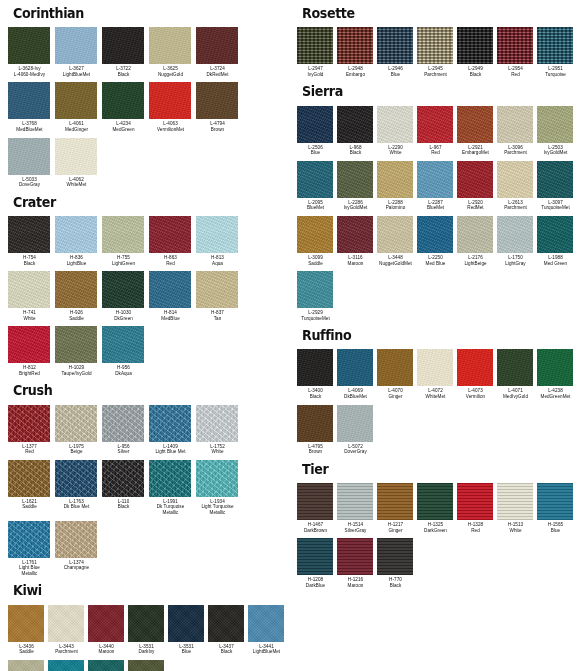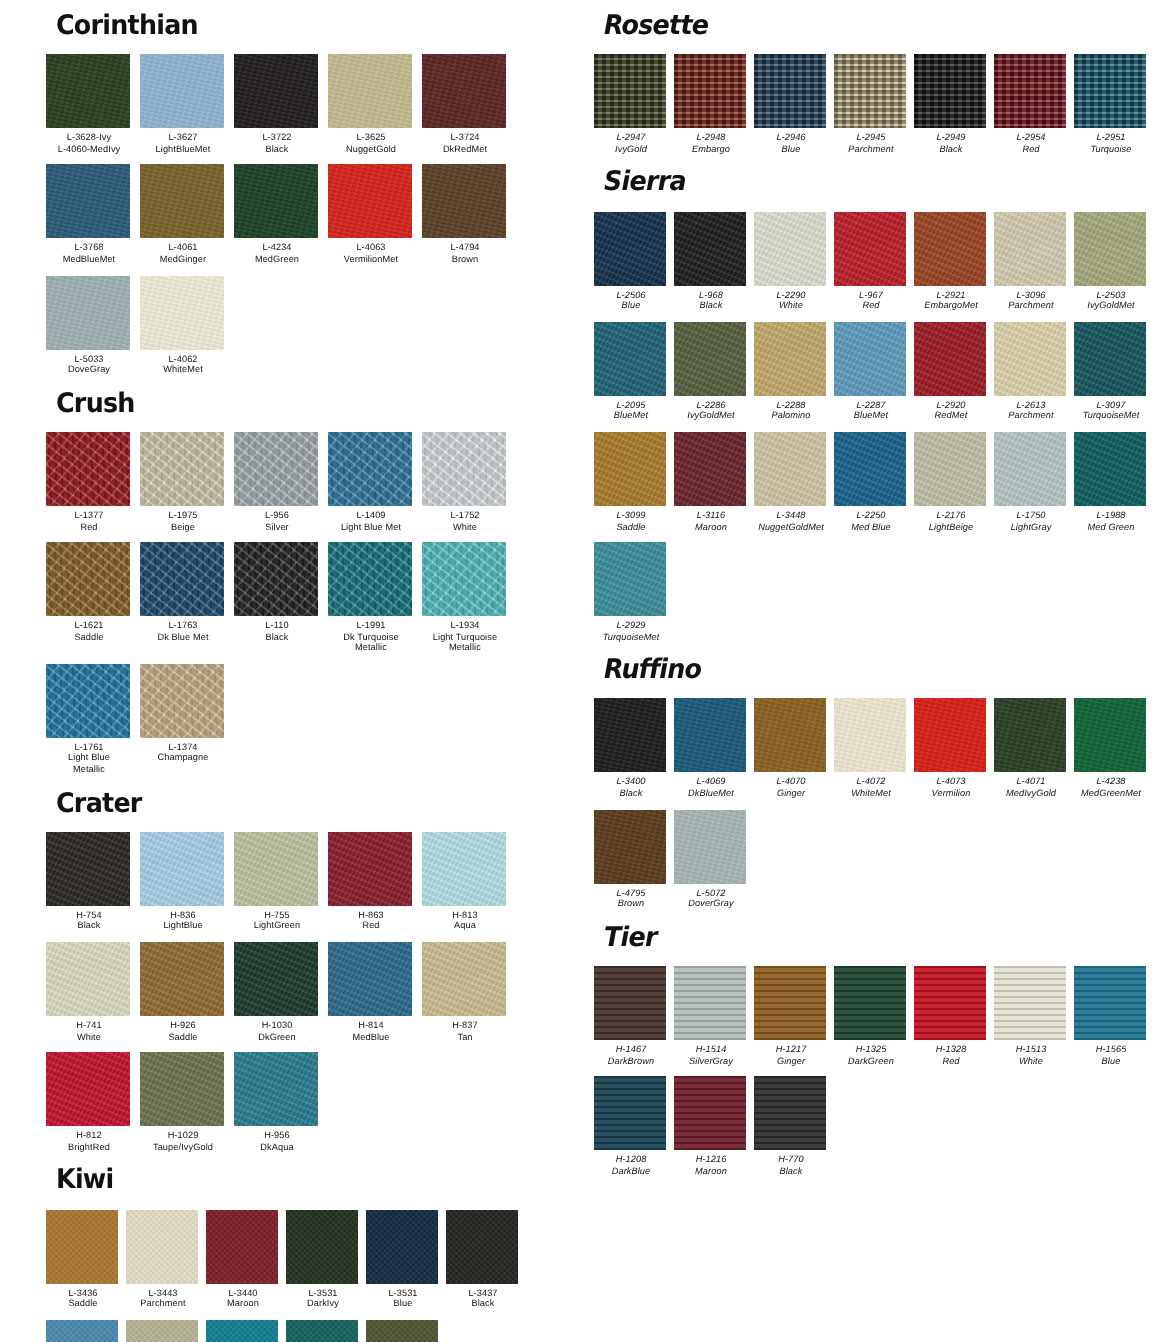--- a/index.html
+++ b/index.html
@@ -15,22 +15,22 @@
     width:578px;height:671px;
     display:flex;
     box-sizing:border-box;
   }
   .col{
     width:289px;
     box-sizing:border-box;
     padding:6px 0 0 0;
     position:relative;
   }
-  .col-left{padding-left:23px;}
-  .col-right{padding-left:8px;font-style:italic;}
+  .col-left{padding-left:8px;}
+  .col-right{padding-left:8px;}
 
   .section{margin-bottom:2px;}
   .sec-title{
     font-family:"DejaVu Sans","Liberation Sans",sans-serif;
     font-weight:bold;
     font-size:13.5px;
     letter-spacing:-0.4px;
     color:#111111;
     margin:0 0 7px 5px;
     line-height:1.05;
@@ -184,20 +184,90 @@
 DoveGray</div>
           </div>
           <div class="cell">
             <div class="sw tex-grain" style="background-color: rgb(236, 233, 213);"></div>
             <div class="lbl">L-4062
 WhiteMet</div>
           </div>
         </div>
       </div>
       <div class="section">
+        <div class="sec-title">Crater</div>
+        <div class="grid g6">
+          <div class="cell">
+            <div class="sw tex-pebble" style="background-color: rgb(42, 39, 36);"></div>
+            <div class="lbl">H-754
+Black</div>
+          </div>
+          <div class="cell">
+            <div class="sw tex-pebble" style="background-color: rgb(169, 207, 230);"></div>
+            <div class="lbl">H-836
+LightBlue</div>
+          </div>
+          <div class="cell">
+            <div class="sw tex-pebble" style="background-color: rgb(190, 195, 160);"></div>
+            <div class="lbl">H-755
+LightGreen</div>
+          </div>
+          <div class="cell">
+            <div class="sw tex-pebble" style="background-color: rgb(138, 31, 45);"></div>
+            <div class="lbl">H-863
+Red</div>
+          </div>
+          <div class="cell">
+            <div class="sw tex-pebble" style="background-color: rgb(182, 224, 230);"></div>
+            <div class="lbl">H-813
+Aqua</div>
+          </div>
+          <div class="cell">
+            <div class="sw tex-pebble" style="background-color: rgb(221, 221, 194);"></div>
+            <div class="lbl">H-741
+White</div>
+          </div>
+          <div class="cell">
+            <div class="sw tex-pebble" style="background-color: rgb(147, 107, 52);"></div>
+            <div class="lbl">H-926
+Saddle</div>
+          </div>
+          <div class="cell">
+            <div class="sw tex-pebble" style="background-color: rgb(28, 58, 44);"></div>
+            <div class="lbl">H-1030
+DkGreen</div>
+          </div>
+          <div class="cell">
+            <div class="sw tex-pebble" style="background-color: rgb(43, 106, 140);"></div>
+            <div class="lbl">H-814
+MedBlue</div>
+          </div>
+          <div class="cell">
+            <div class="sw tex-pebble" style="background-color: rgb(203, 190, 145);"></div>
+            <div class="lbl">H-837
+Tan</div>
+          </div>
+          <div class="cell">
+            <div class="sw tex-pebble" style="background-color: rgb(194, 20, 46);"></div>
+            <div class="lbl">H-812
+BrightRed</div>
+          </div>
+          <div class="cell">
+            <div class="sw tex-pebble" style="background-color: rgb(110, 117, 80);"></div>
+            <div class="lbl">H-1029
+Taupe/IvyGold</div>
+          </div>
+          <div class="cell">
+            <div class="sw tex-pebble" style="background-color: rgb(43, 124, 145);"></div>
+            <div class="lbl">H-956
+DkAqua</div>
+          </div>
+        </div>
+      </div>
+      <div class="section">
         <div class="sec-title">Crush</div>
         <div class="grid g6">
           <div class="cell">
             <div class="sw tex-crush" style="background-color: rgb(156, 26, 32);"></div>
             <div class="lbl">L-1377
 Red</div>
           </div>
           <div class="cell">
             <div class="sw tex-crush" style="background-color: rgb(213, 205, 176);"></div>
             <div class="lbl">L-1975
@@ -252,90 +322,20 @@
 Metallic</div>
           </div>
           <div class="cell">
             <div class="sw tex-crush" style="background-color: rgb(205, 181, 140);"></div>
             <div class="lbl">L-1374
 Champagne</div>
           </div>
         </div>
       </div>
       <div class="section">
-        <div class="sec-title">Crater</div>
-        <div class="grid g6">
-          <div class="cell">
-            <div class="sw tex-pebble" style="background-color: rgb(42, 39, 36);"></div>
-            <div class="lbl">H-754
-Black</div>
-          </div>
-          <div class="cell">
-            <div class="sw tex-pebble" style="background-color: rgb(169, 207, 230);"></div>
-            <div class="lbl">H-836
-LightBlue</div>
-          </div>
-          <div class="cell">
-            <div class="sw tex-pebble" style="background-color: rgb(190, 195, 160);"></div>
-            <div class="lbl">H-755
-LightGreen</div>
-          </div>
-          <div class="cell">
-            <div class="sw tex-pebble" style="background-color: rgb(138, 31, 45);"></div>
-            <div class="lbl">H-863
-Red</div>
-          </div>
-          <div class="cell">
-            <div class="sw tex-pebble" style="background-color: rgb(182, 224, 230);"></div>
-            <div class="lbl">H-813
-Aqua</div>
-          </div>
-          <div class="cell">
-            <div class="sw tex-pebble" style="background-color: rgb(221, 221, 194);"></div>
-            <div class="lbl">H-741
-White</div>
-          </div>
-          <div class="cell">
-            <div class="sw tex-pebble" style="background-color: rgb(147, 107, 52);"></div>
-            <div class="lbl">H-926
-Saddle</div>
-          </div>
-          <div class="cell">
-            <div class="sw tex-pebble" style="background-color: rgb(28, 58, 44);"></div>
-            <div class="lbl">H-1030
-DkGreen</div>
-          </div>
-          <div class="cell">
-            <div class="sw tex-pebble" style="background-color: rgb(43, 106, 140);"></div>
-            <div class="lbl">H-814
-MedBlue</div>
-          </div>
-          <div class="cell">
-            <div class="sw tex-pebble" style="background-color: rgb(203, 190, 145);"></div>
-            <div class="lbl">H-837
-Tan</div>
-          </div>
-          <div class="cell">
-            <div class="sw tex-pebble" style="background-color: rgb(194, 20, 46);"></div>
-            <div class="lbl">H-812
-BrightRed</div>
-          </div>
-          <div class="cell">
-            <div class="sw tex-pebble" style="background-color: rgb(110, 117, 80);"></div>
-            <div class="lbl">H-1029
-Taupe/IvyGold</div>
-          </div>
-          <div class="cell">
-            <div class="sw tex-pebble" style="background-color: rgb(43, 124, 145);"></div>
-            <div class="lbl">H-956
-DkAqua</div>
-          </div>
-        </div>
-      </div>
-      <div class="section">
         <div class="sec-title">Kiwi</div>
         <div class="grid g7">
           <div class="cell">
             <div class="sw tex-fine" style="background-color: rgb(168, 118, 47);"></div>
             <div class="lbl">L-3436
 Saddle</div>
           </div>
           <div class="cell">
             <div class="sw tex-fine" style="background-color: rgb(226, 220, 198);"></div>
             <div class="lbl">L-3443

